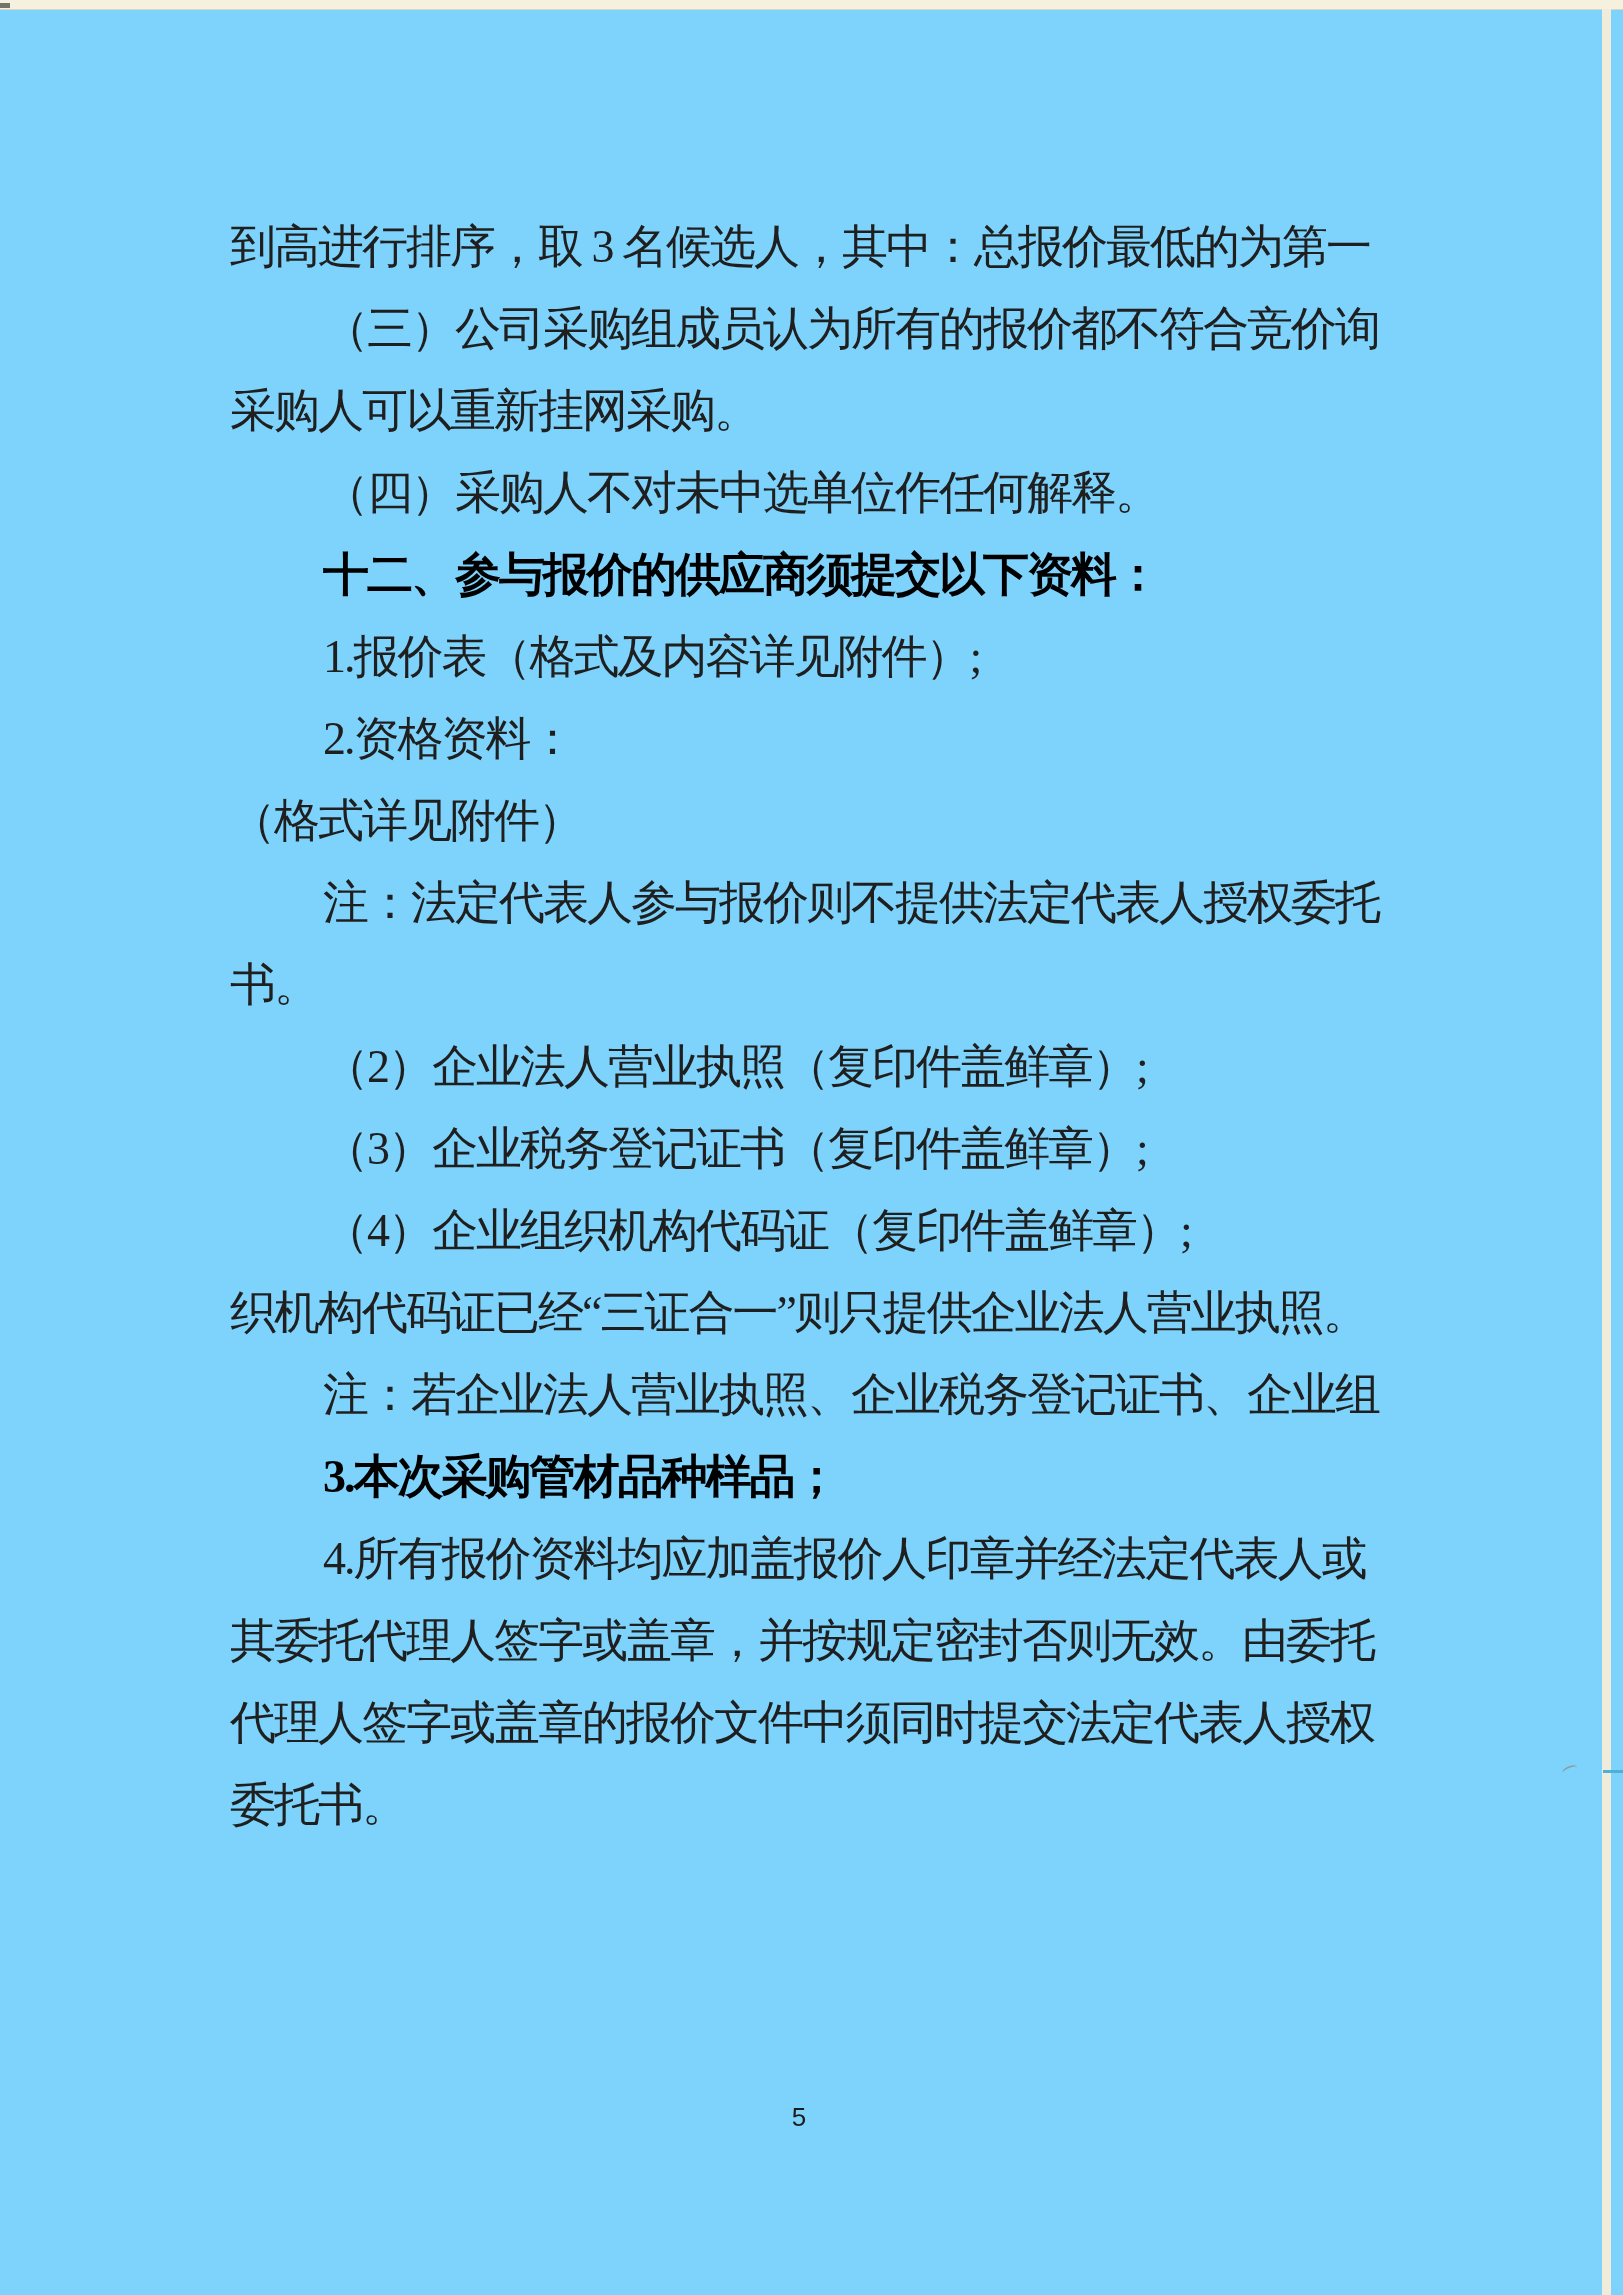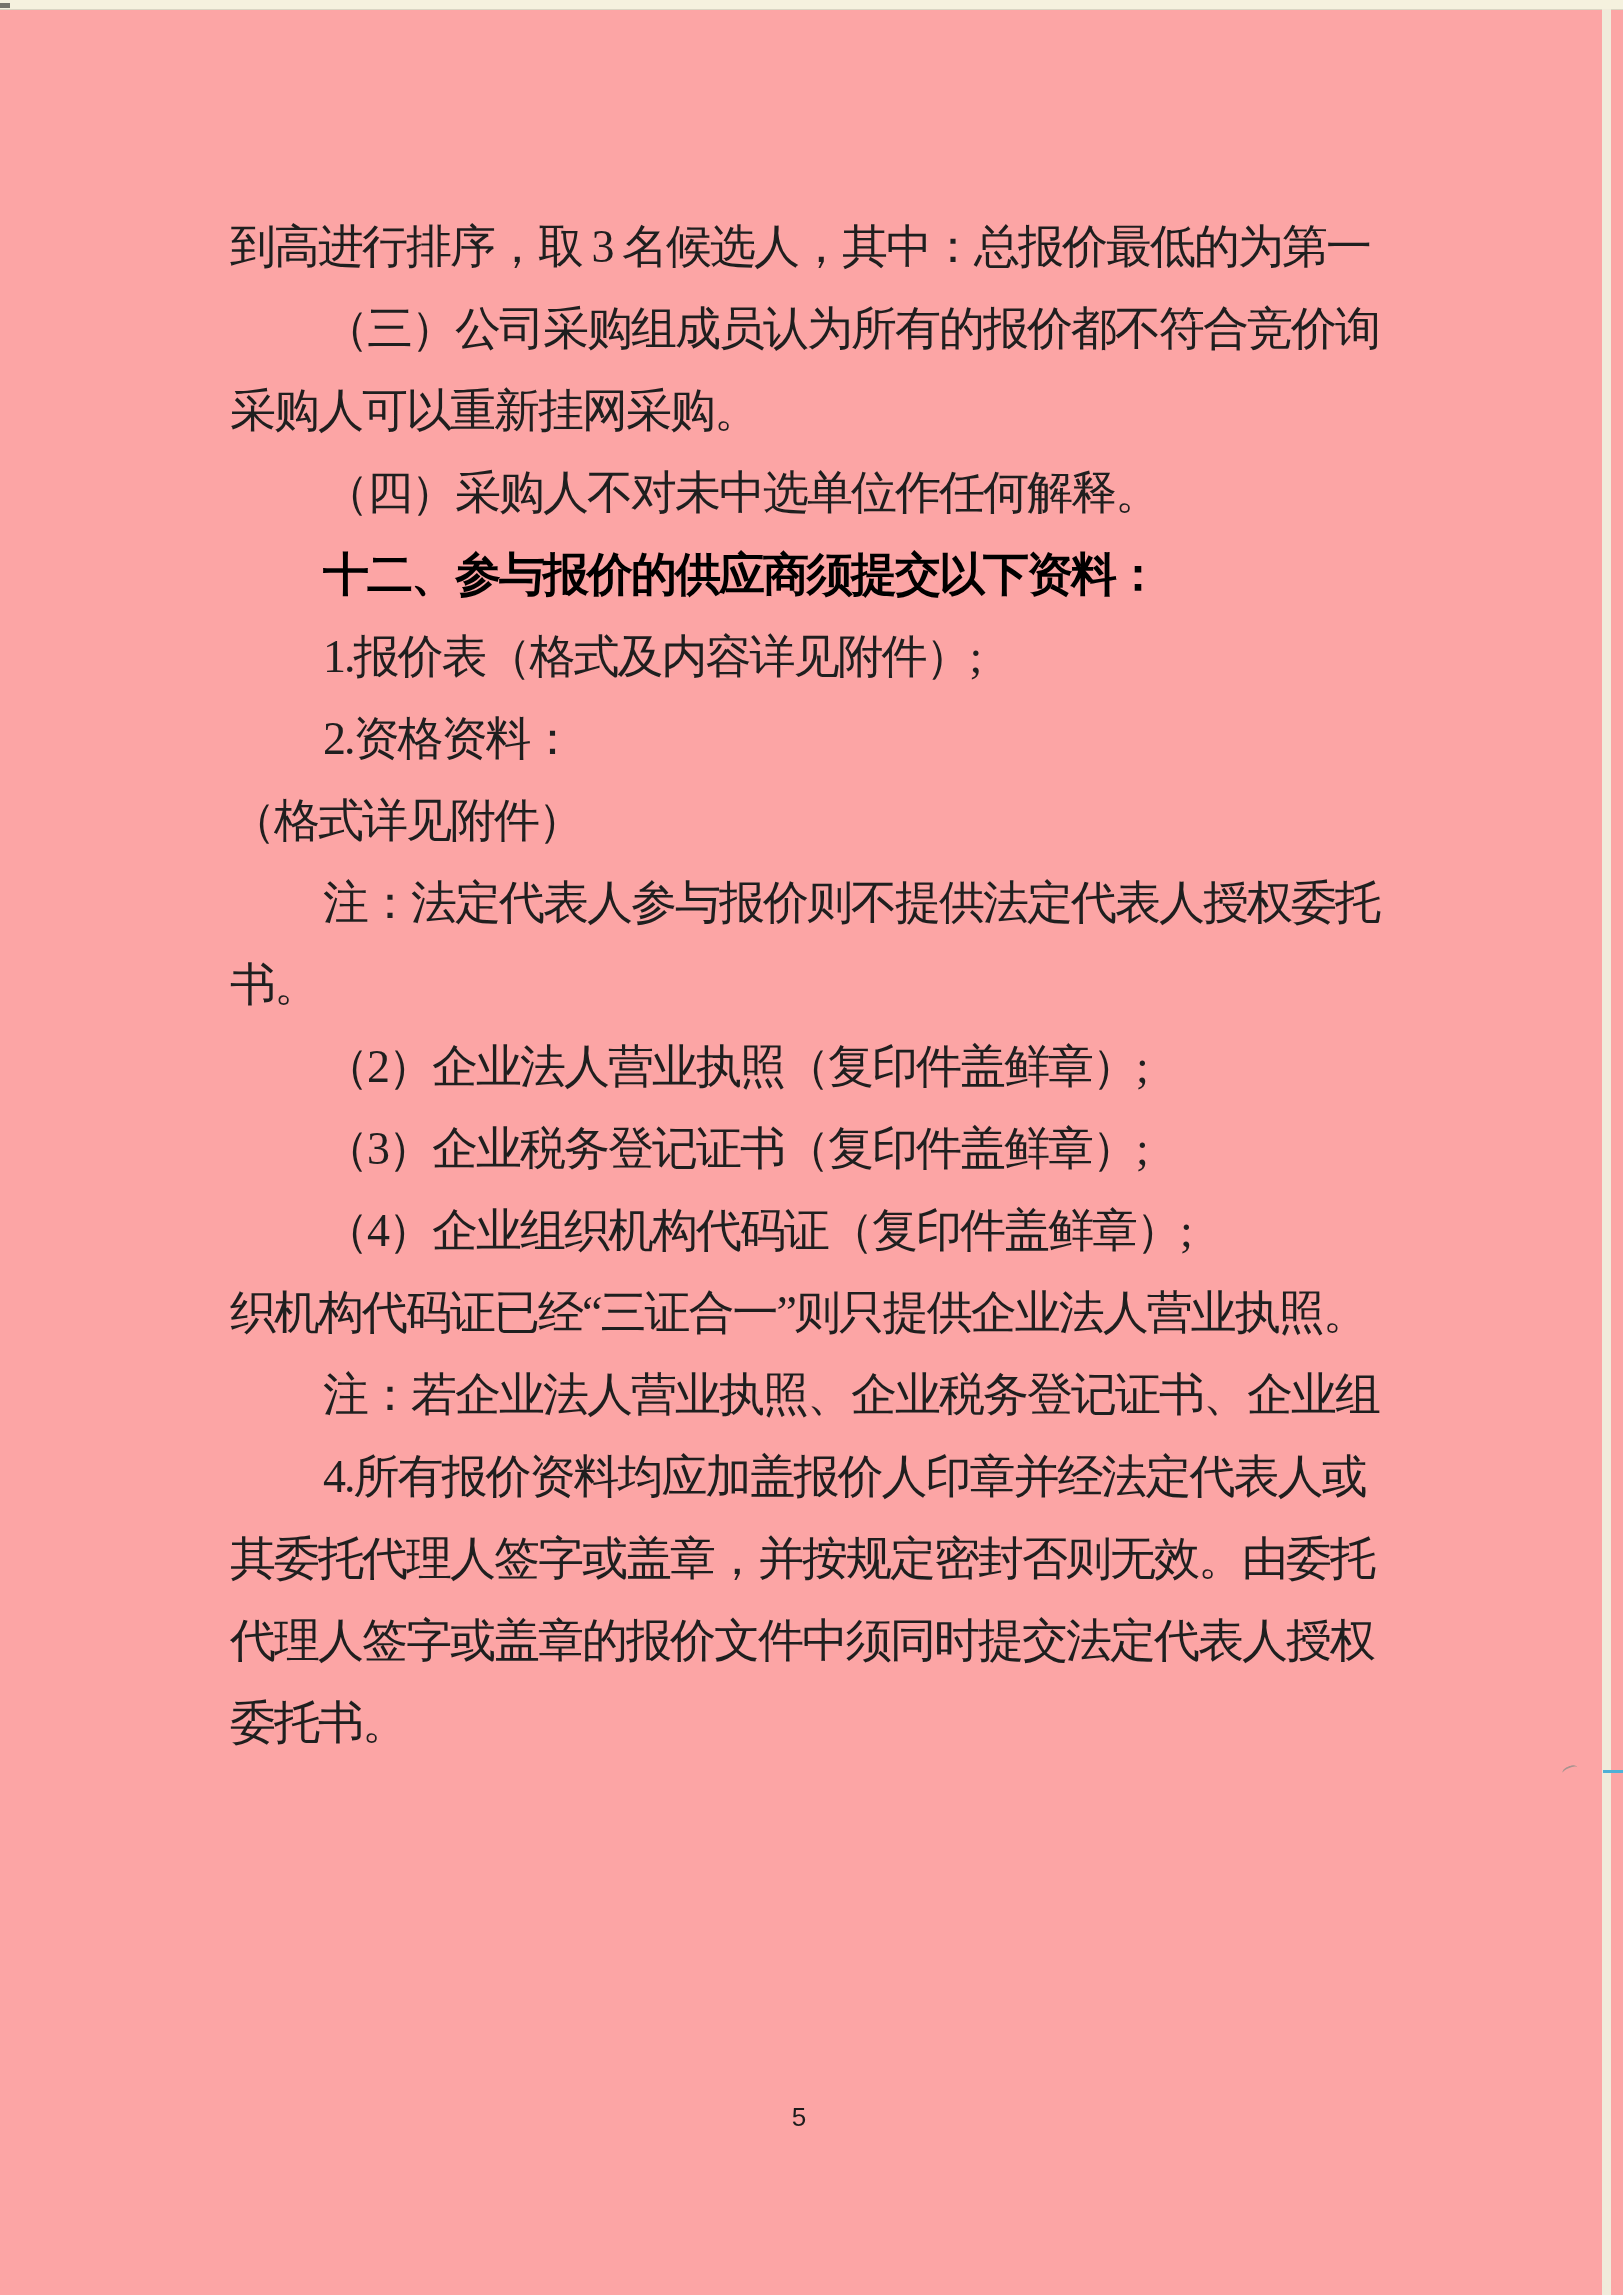--- a/index.html
+++ b/index.html
@@ -4,21 +4,21 @@
 <style>
   html, body {
     margin: 0;
     padding: 0;
     background: #ffffff;
   }
   .page {
     position: relative;
     width: 1623px;
     height: 2295px;
-    background: #fca5a5;
+    background: #7dd3fc;
     overflow: hidden;
     font-family: "Liberation Serif", "DejaVu Serif", serif;
   }
   
   .top-band {
     position: absolute;
     top: 0; left: 0;
     width: 100%;
     height: 8.5px;
     background: #f5f1de;
@@ -110,20 +110,21 @@
     <div class="line ind">1.报价表（格式及内容详见附件）;</div>
     <div class="line ind">2.资格资料：</div>
     <div class="line">（格式详见附件）</div>
     <div class="line ind">注：法定代表人参与报价则不提供法定代表人授权委托</div>
     <div class="line">书。</div>
     <div class="line ind">（2）企业法人营业执照（复印件盖鲜章）;</div>
     <div class="line ind">（3）企业税务登记证书（复印件盖鲜章）;</div>
     <div class="line ind">（4）企业组织机构代码证（复印件盖鲜章）;</div>
     <div class="line">织机构代码证已经“三证合一”则只提供企业法人营业执照。</div>
     <div class="line ind">注：若企业法人营业执照、企业税务登记证书、企业组</div>
+    <div class="line ind b">3.本次采购管材品种样品；</div>
     <div class="line ind">4.所有报价资料均应加盖报价人印章并经法定代表人或</div>
     <div class="line">其委托代理人签字或盖章，并按规定密封否则无效。由委托</div>
     <div class="line">代理人签字或盖章的报价文件中须同时提交法定代表人授权</div>
     <div class="line">委托书。</div>
   </div>
 
   <div class="pageno">5</div>
 
 </div>
 

